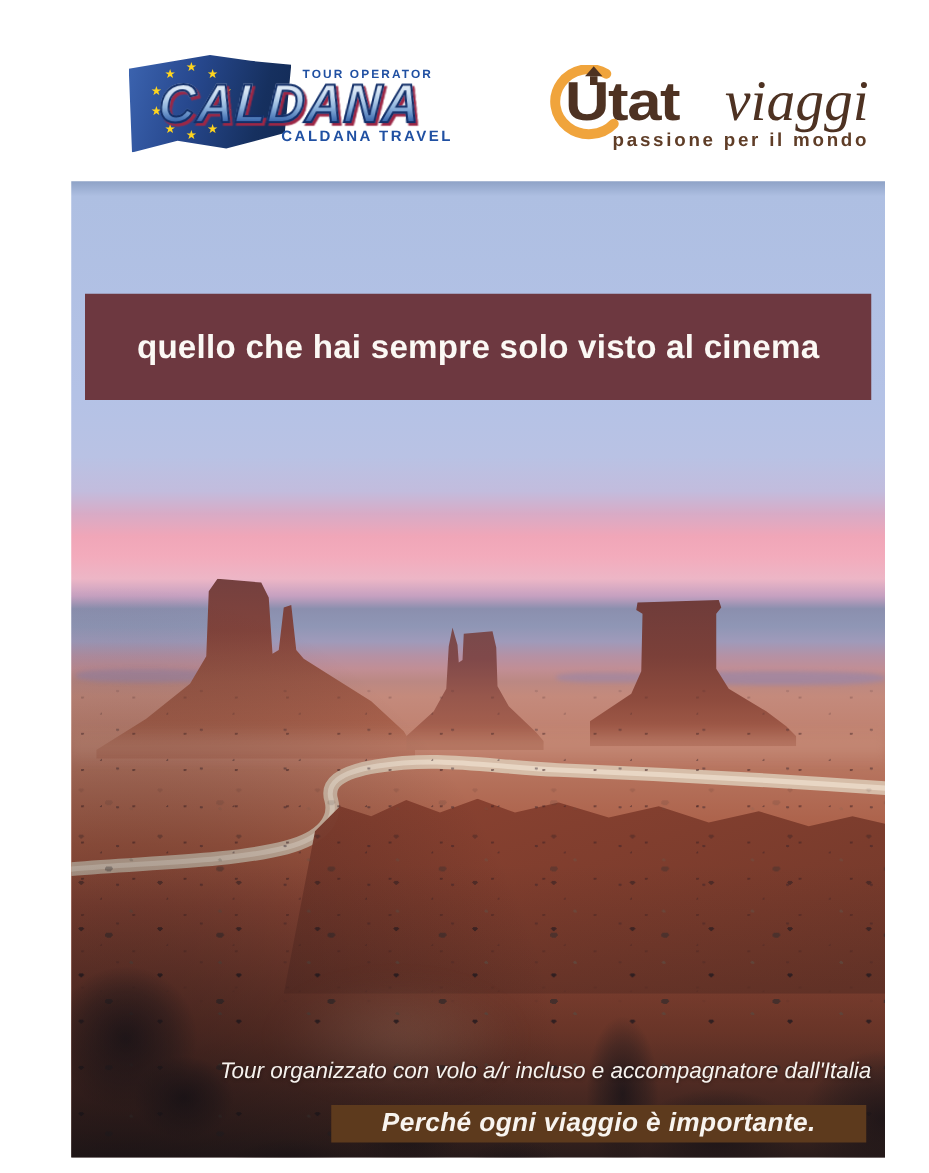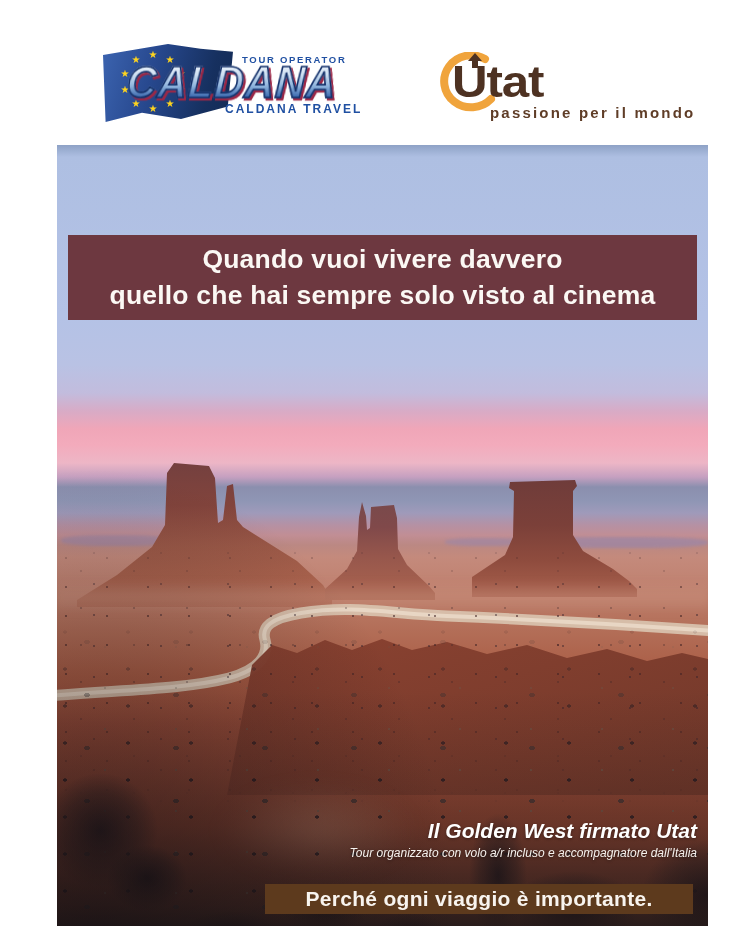--- a/index.html
+++ b/index.html
@@ -130,29 +130,29 @@
   }
   .headline-banner span{
     color:#fbf8f4;font-size:26.5px;font-weight:700;line-height:1.33;letter-spacing:.2px;
     white-space:nowrap;
   }
   .credit-bold{
     right:11px;top:674px;color:#ffffff;font-size:21px;font-weight:700;font-style:italic;
     white-space:nowrap;text-shadow:0 1px 3px rgba(0,0,0,.4);
   }
   .credit-detail{
-    right:11px;top:701px;color:#f6f2ee;font-size:12px;font-style:italic;
+    right:11px;top:701px;color:#f6f2ee;font-size:18px;font-style:italic;
     white-space:nowrap;text-shadow:0 1px 3px rgba(0,0,0,.4);
   }
   .tagline-banner{
     left:208px;top:739px;width:428px;height:30px;background:#5d3a1d;
     display:flex;align-items:center;justify-content:center;
   }
   .tagline-banner span{
-    color:#f8f4ef;font-size:21px;font-weight:700;letter-spacing:.3px;white-space:nowrap;
+    color:#f8f4ef;font-size:21px;font-weight:700;font-style:italic;letter-spacing:.3px;white-space:nowrap;
   }
 </style>
 </head>
 <body>
 
 <div class="logo-caldana">
   <div class="c-flag">
     <span class="c-star" style="left:50px;top:11px">★</span>
     <span class="c-star" style="left:67px;top:16px">★</span>
     <span class="c-star" style="left:78px;top:30px">★</span>
@@ -168,20 +168,21 @@
   <div class="c-brand">CALDANA</div>
   <div class="c-tagline">CALDANA TRAVEL</div>
 </div>
 
 <div class="logo-utat">
   <svg class="u-swoosh" width="68" height="64" viewBox="0 0 68 64">
     <path d="M 53 7 A 27 26 0 1 0 59 47" stroke="#f0a43c" stroke-width="8" fill="none" stroke-linecap="round"></path>
   </svg>
   <div class="u-arrow"></div>
   <span class="u-brand">Utat</span>
+  <span class="u-viaggi">viaggi</span>
   <div class="u-tagline">passione per il mondo</div>
 </div>
 
 <div class="photo">
   <div class="mesa mesa-l"></div>
   <div class="mesa mesa-m"></div>
   <div class="mesa mesa-r"></div>
   <div class="butte butte-west"></div>
   <div class="butte butte-east"></div>
   <div class="butte butte-merrick"></div>
@@ -198,21 +199,19 @@
   <div class="feat f2"></div>
   <div class="feat f3"></div>
   <div class="feat f4"></div>
   <div class="feat f5"></div>
   <div class="feat f6"></div>
   <div class="feat f7"></div>
   <div class="feat f8"></div>
   <div class="vignette"></div>
 
   <div class="headline-banner">
-    <span>Quando vuoi vivere davvero</span>
     <span>quello che hai sempre solo visto al cinema</span>
   </div>
-  <div class="credit-bold">Il Golden West firmato Utat</div>
   <div class="credit-detail">Tour organizzato con volo a/r incluso e accompagnatore dall'Italia</div>
   <div class="tagline-banner">
     <span>Perché ogni viaggio è importante.</span>
   </div>
 </div>
 
 </body></html>

